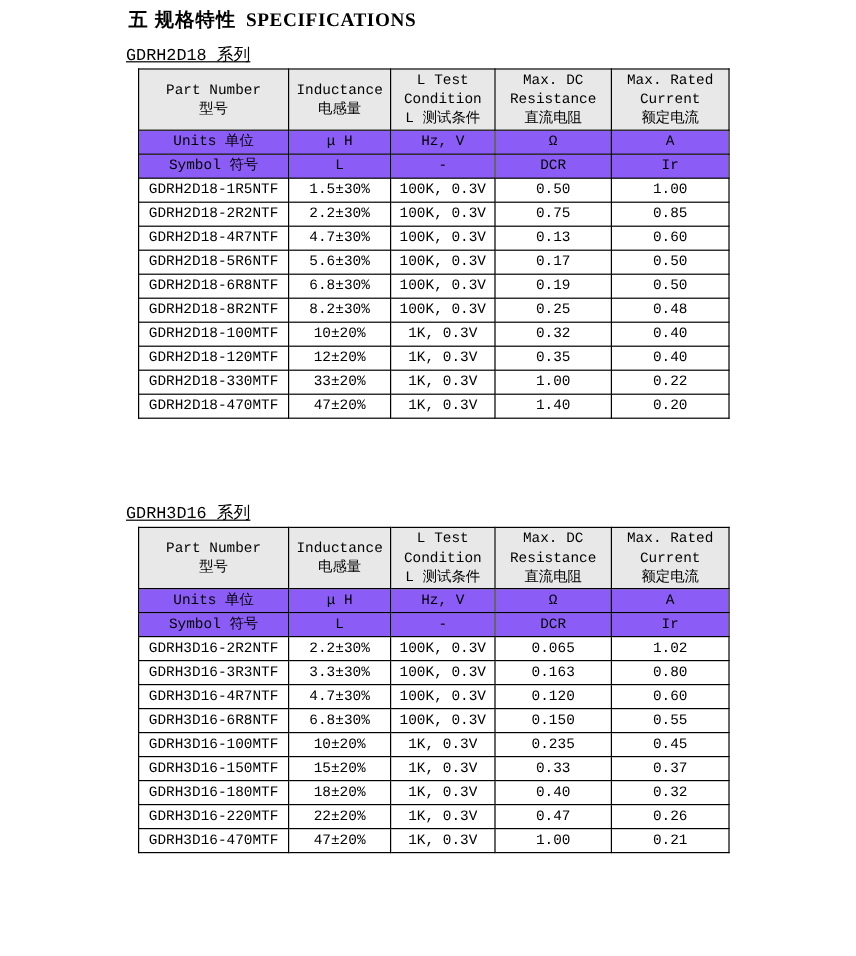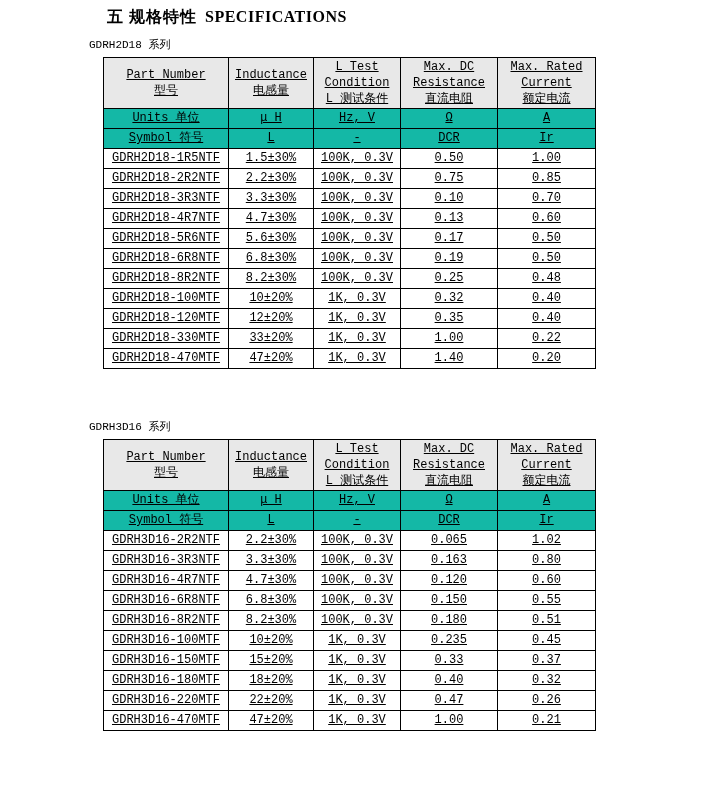--- a/index.html
+++ b/index.html
@@ -13,30 +13,30 @@
 
   .title {
     position:absolute; left:107px; top:7px;
     font-family:"Liberation Serif","DejaVu Serif",serif;
     font-weight:bold; font-size:16px; white-space:nowrap;
   }
   .title .title-zh { letter-spacing:1px; margin-right:4px; }
   .title .title-en { letter-spacing:0.5px; }
 
   .series-label {
-    position:absolute; left:89px;
-    font-size:11px; white-space:nowrap;
+    position:absolute; left:105px;
+    font-size:14px; white-space:nowrap;text-decoration:underline;
   }
   .series-label.s0 { top:37px; }
   .series-label.s1 { top:419px; }
 
   table.spec-table {
-    position:absolute; left:103px;
+    position:absolute; left:115px;
     border-collapse:collapse; table-layout:fixed;
-    width:492px; font-size:12px;text-decoration:underline;
+    width:492px; font-size:12px;
   }
   table.t0 { top:57px; }
   table.t1 { top:439px; }
 
   col.c1 { width:125px; }
   col.c2 { width:85px;  }
   col.c3 { width:87px;  }
   col.c4 { width:97px;  }
   col.c5 { width:98px;  }
 
@@ -44,21 +44,21 @@
     border:1px solid #000000;
     text-align:center; vertical-align:middle;
     font-weight:normal; font-size:12px;
     padding:0 2px; overflow:hidden;
   }
   tr.header-row th {
     background:#e8e8e8; height:51px;
     white-space:pre-line; line-height:16px;
   }
   tr.units-row td, tr.symbol-row td {
-    background:#14b8a6; height:20px; line-height:19px;
+    background:#8b5cf6; height:20px; line-height:19px;
   }
   .spec-table tbody td {
     background:#ffffff; height:19.8px; line-height:19px;
     white-space:nowrap;
   }
 </style>
 </head>
 <body>
 
 <div class="page">
@@ -118,27 +118,20 @@
           <td>1.00</td>
         </tr>
         <tr>
           <td>GDRH2D18-2R2NTF</td>
           <td>2.2±30%</td>
           <td>100K, 0.3V</td>
           <td>0.75</td>
           <td>0.85</td>
         </tr>
         <tr>
-          <td>GDRH2D18-3R3NTF</td>
-          <td>3.3±30%</td>
-          <td>100K, 0.3V</td>
-          <td>0.10</td>
-          <td>0.70</td>
-        </tr>
-        <tr>
           <td>GDRH2D18-4R7NTF</td>
           <td>4.7±30%</td>
           <td>100K, 0.3V</td>
           <td>0.13</td>
           <td>0.60</td>
         </tr>
         <tr>
           <td>GDRH2D18-5R6NTF</td>
           <td>5.6±30%</td>
           <td>100K, 0.3V</td>
@@ -254,27 +247,20 @@
           <td>0.60</td>
         </tr>
         <tr>
           <td>GDRH3D16-6R8NTF</td>
           <td>6.8±30%</td>
           <td>100K, 0.3V</td>
           <td>0.150</td>
           <td>0.55</td>
         </tr>
         <tr>
-          <td>GDRH3D16-8R2NTF</td>
-          <td>8.2±30%</td>
-          <td>100K, 0.3V</td>
-          <td>0.180</td>
-          <td>0.51</td>
-        </tr>
-        <tr>
           <td>GDRH3D16-100MTF</td>
           <td>10±20%</td>
           <td>1K, 0.3V</td>
           <td>0.235</td>
           <td>0.45</td>
         </tr>
         <tr>
           <td>GDRH3D16-150MTF</td>
           <td>15±20%</td>
           <td>1K, 0.3V</td>

